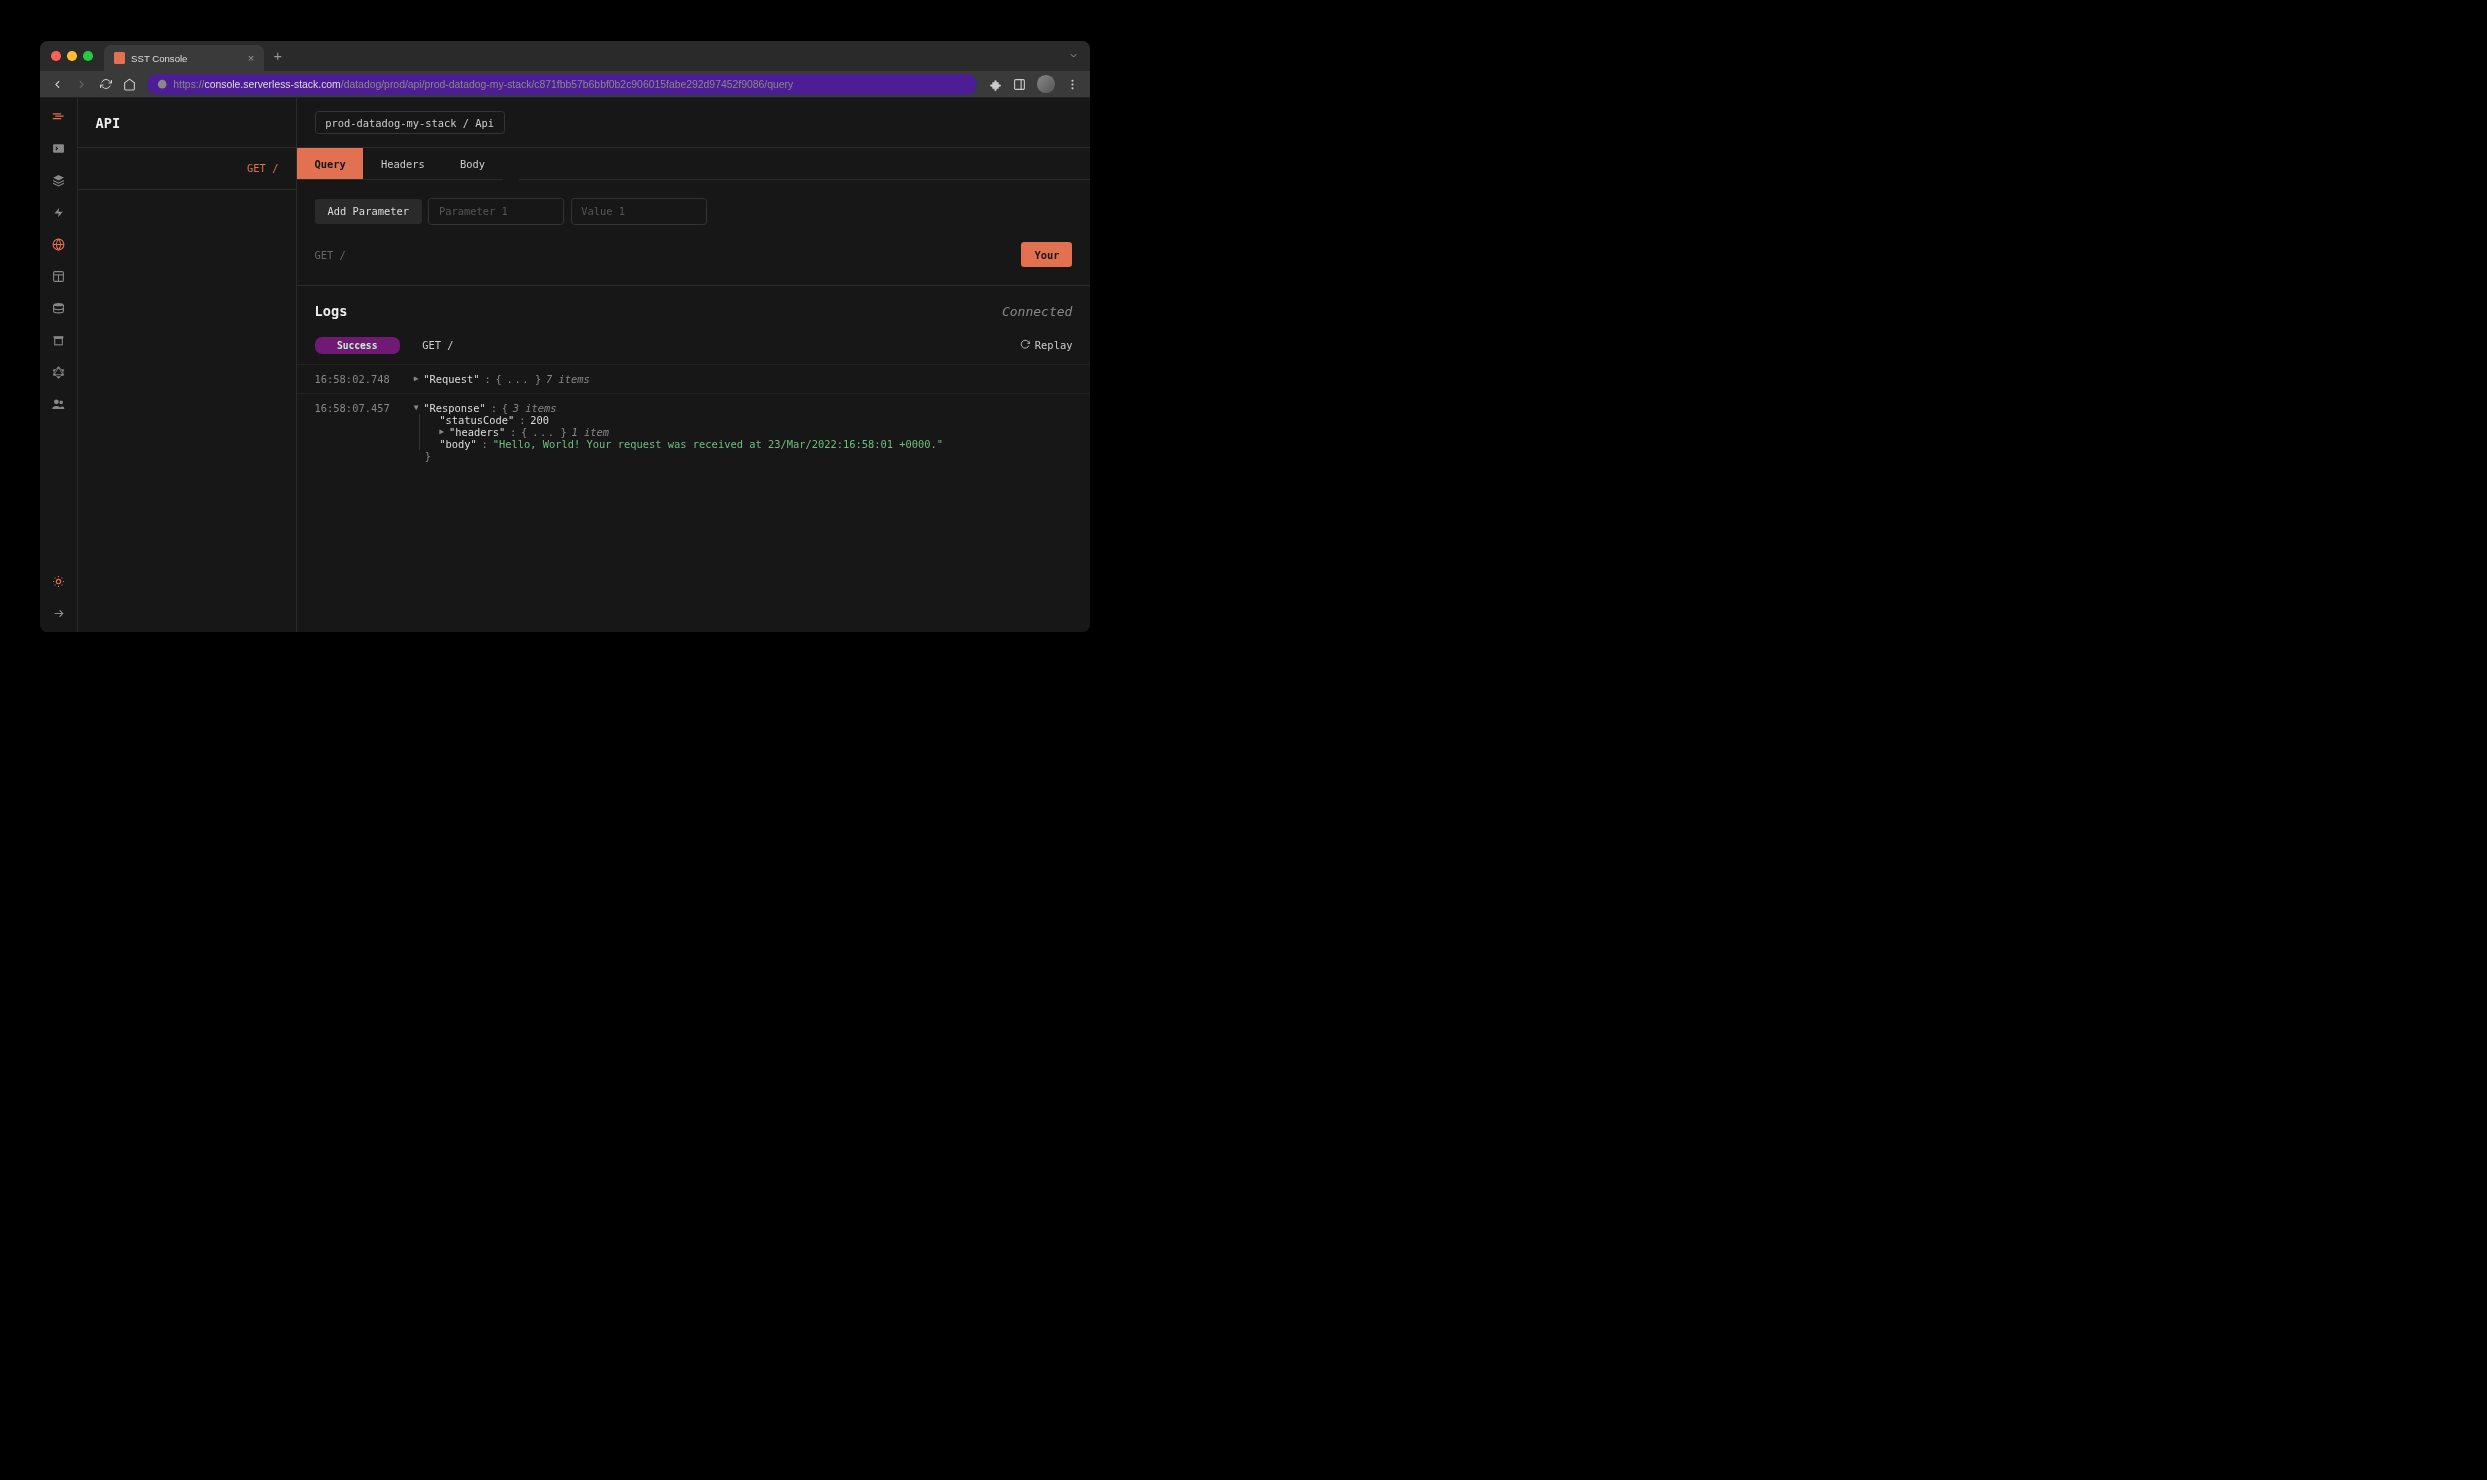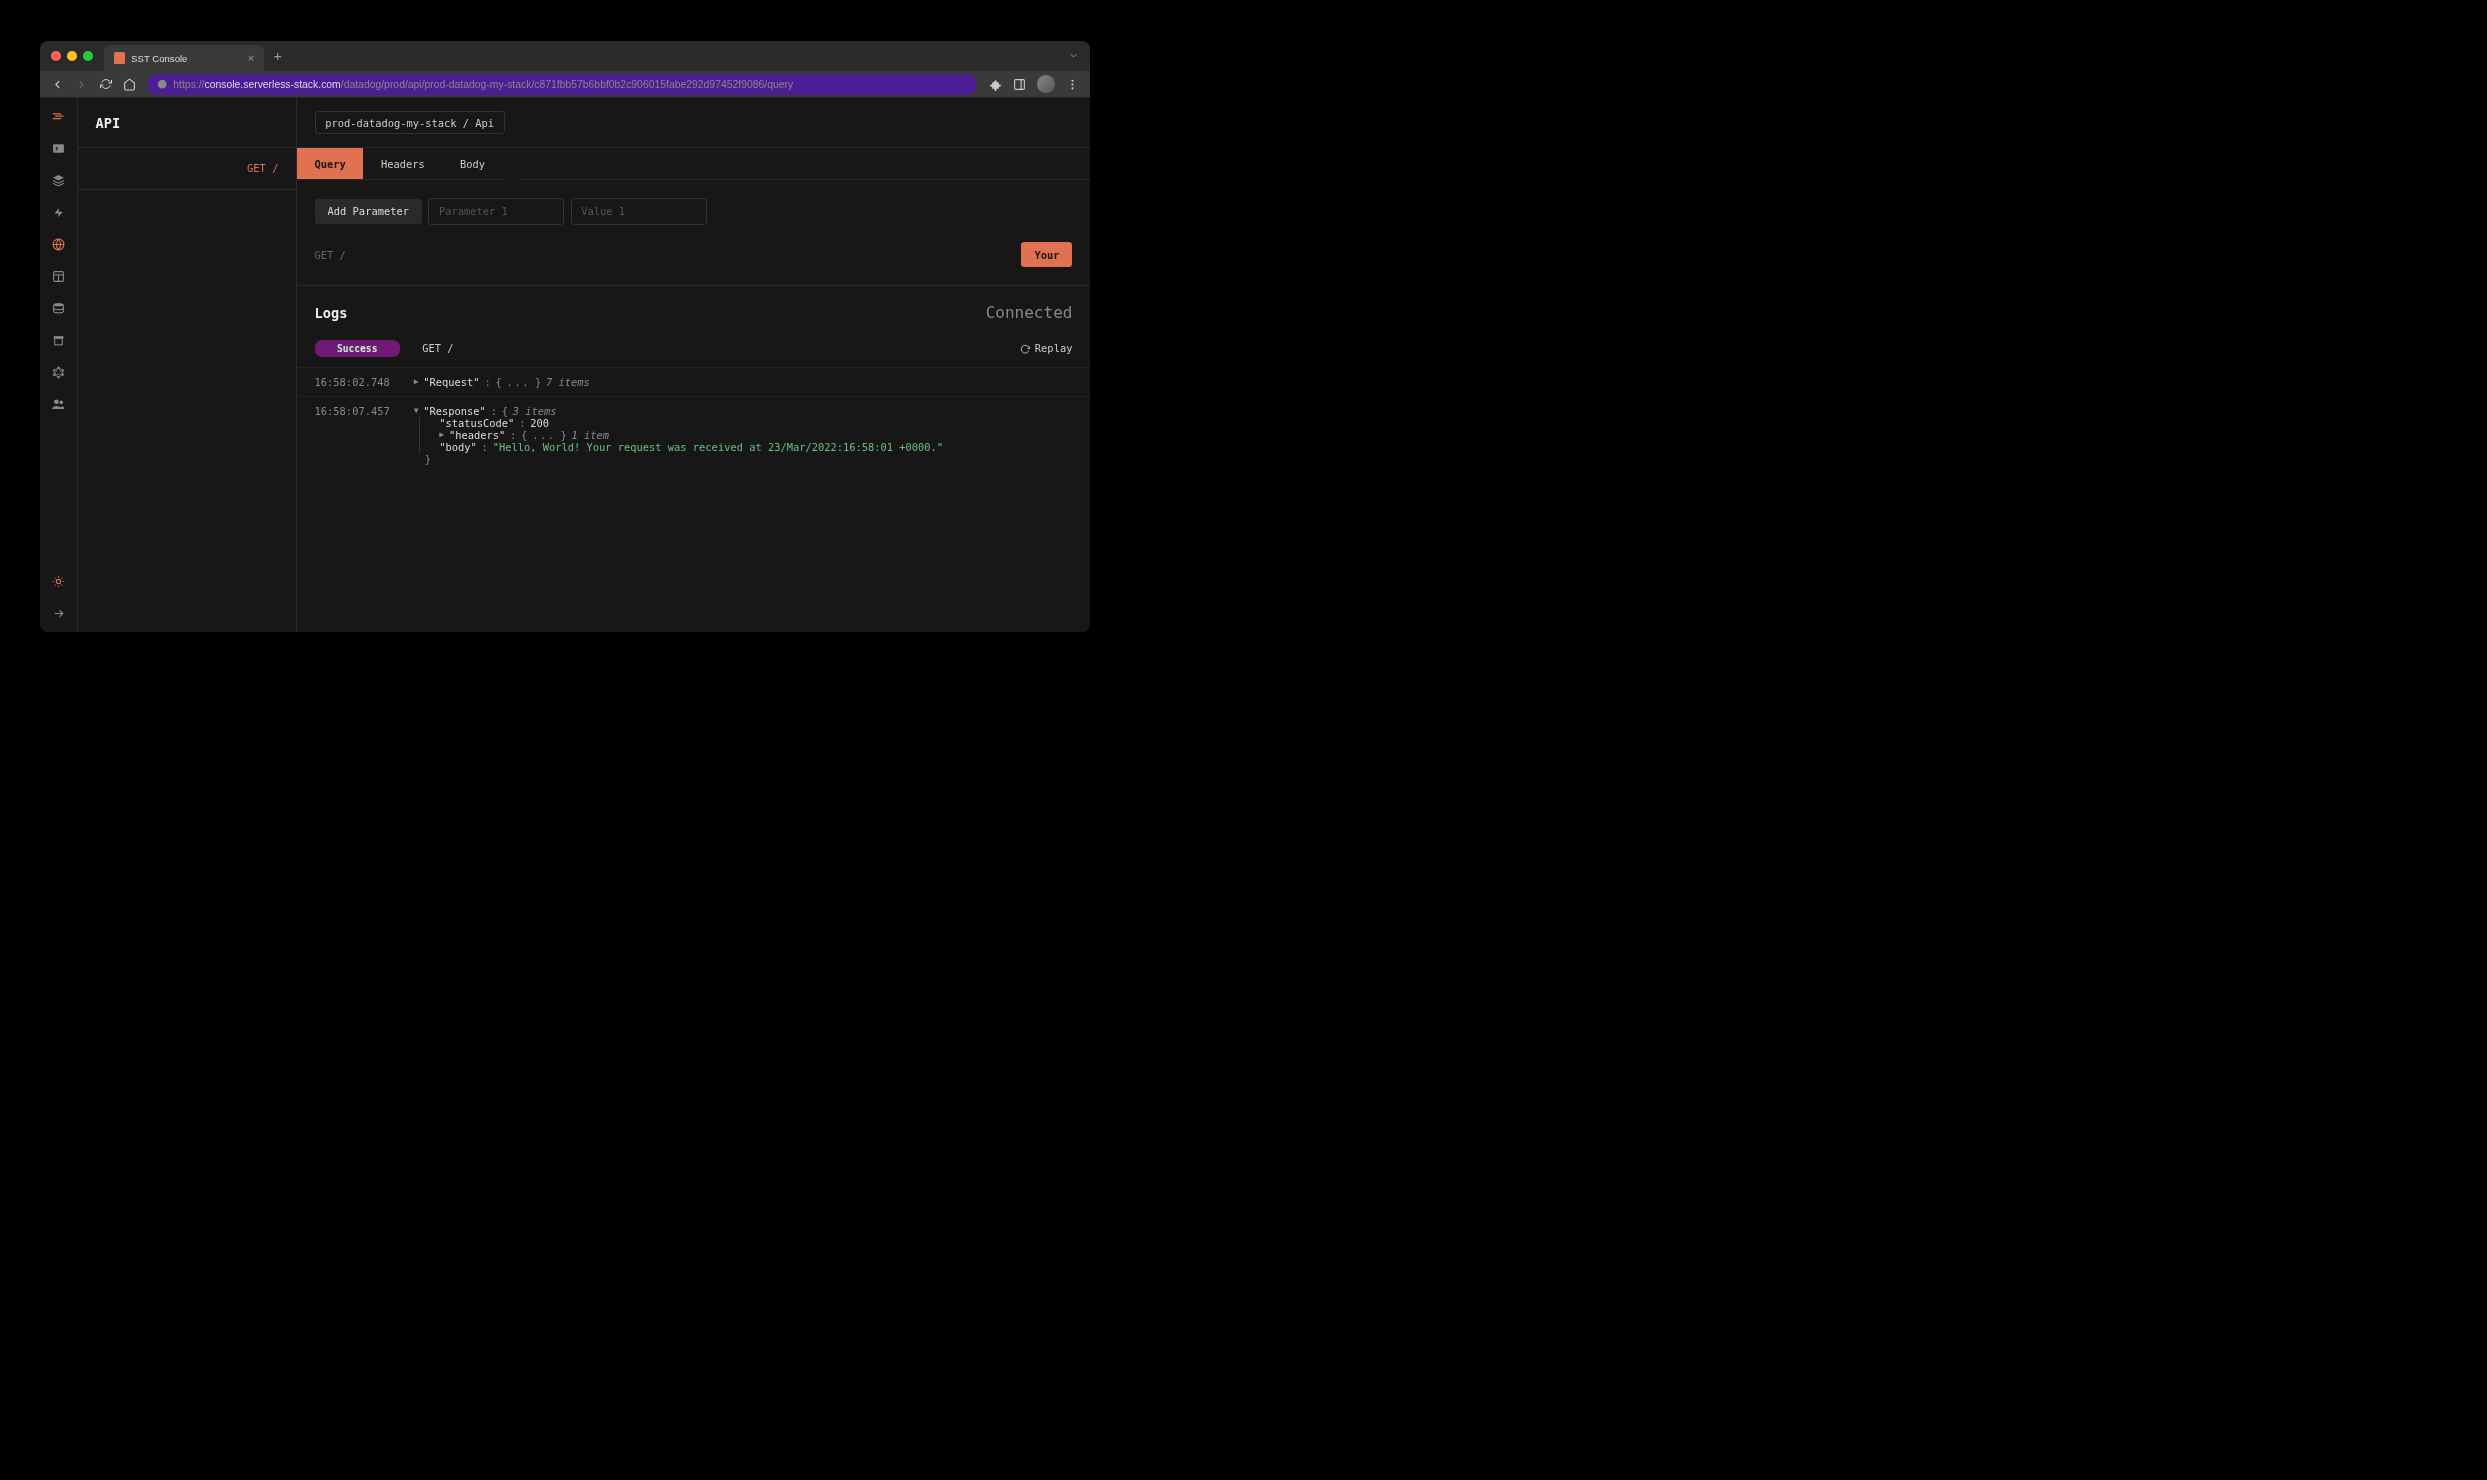--- a/index.html
+++ b/index.html
@@ -205,21 +205,21 @@
       display: flex;
       align-items: center;
       justify-content: space-between;
     }
     .logs-title {
       font-family: ui-monospace, Menlo, monospace;
       font-size: 13.6px;
       font-weight: 600;
       color: #eee;
     }
-    .connected { font-size: 16px; color: #888; font-family: ui-monospace, Menlo, monospace; }
+    .connected { font-size: 13px; color: #888; font-family: ui-monospace, Menlo, monospace; font-style: italic; }
     .log-summary {
       padding: 0 17.6px 9.6px;
       display: flex;
       align-items: center;
       gap: 22.4px;
     }
     .badge-success {
       background: #701a75;
       color: #c8f0d0;
       font-family: ui-monospace, Menlo, monospace;
@@ -232,21 +232,21 @@
       font-family: ui-monospace, Menlo, monospace;
       font-size: 10.4px;
       color: #ccc;
     }
     .replay {
       margin-left: auto;
       font-family: ui-monospace, Menlo, monospace;
       font-size: 10.4px;
       color: #ccc;
       display: flex;
-      align-items: flex-end;
+      align-items: flex-start;
       gap: 4.8px;
       cursor: pointer;
     }
     .log-row {
       padding: 8px 17.6px;
       display: flex;
       gap: 24px;
       font-family: ui-monospace, Menlo, monospace;
       font-size: 10.4px;
       border-top: 0.8px solid #222;

